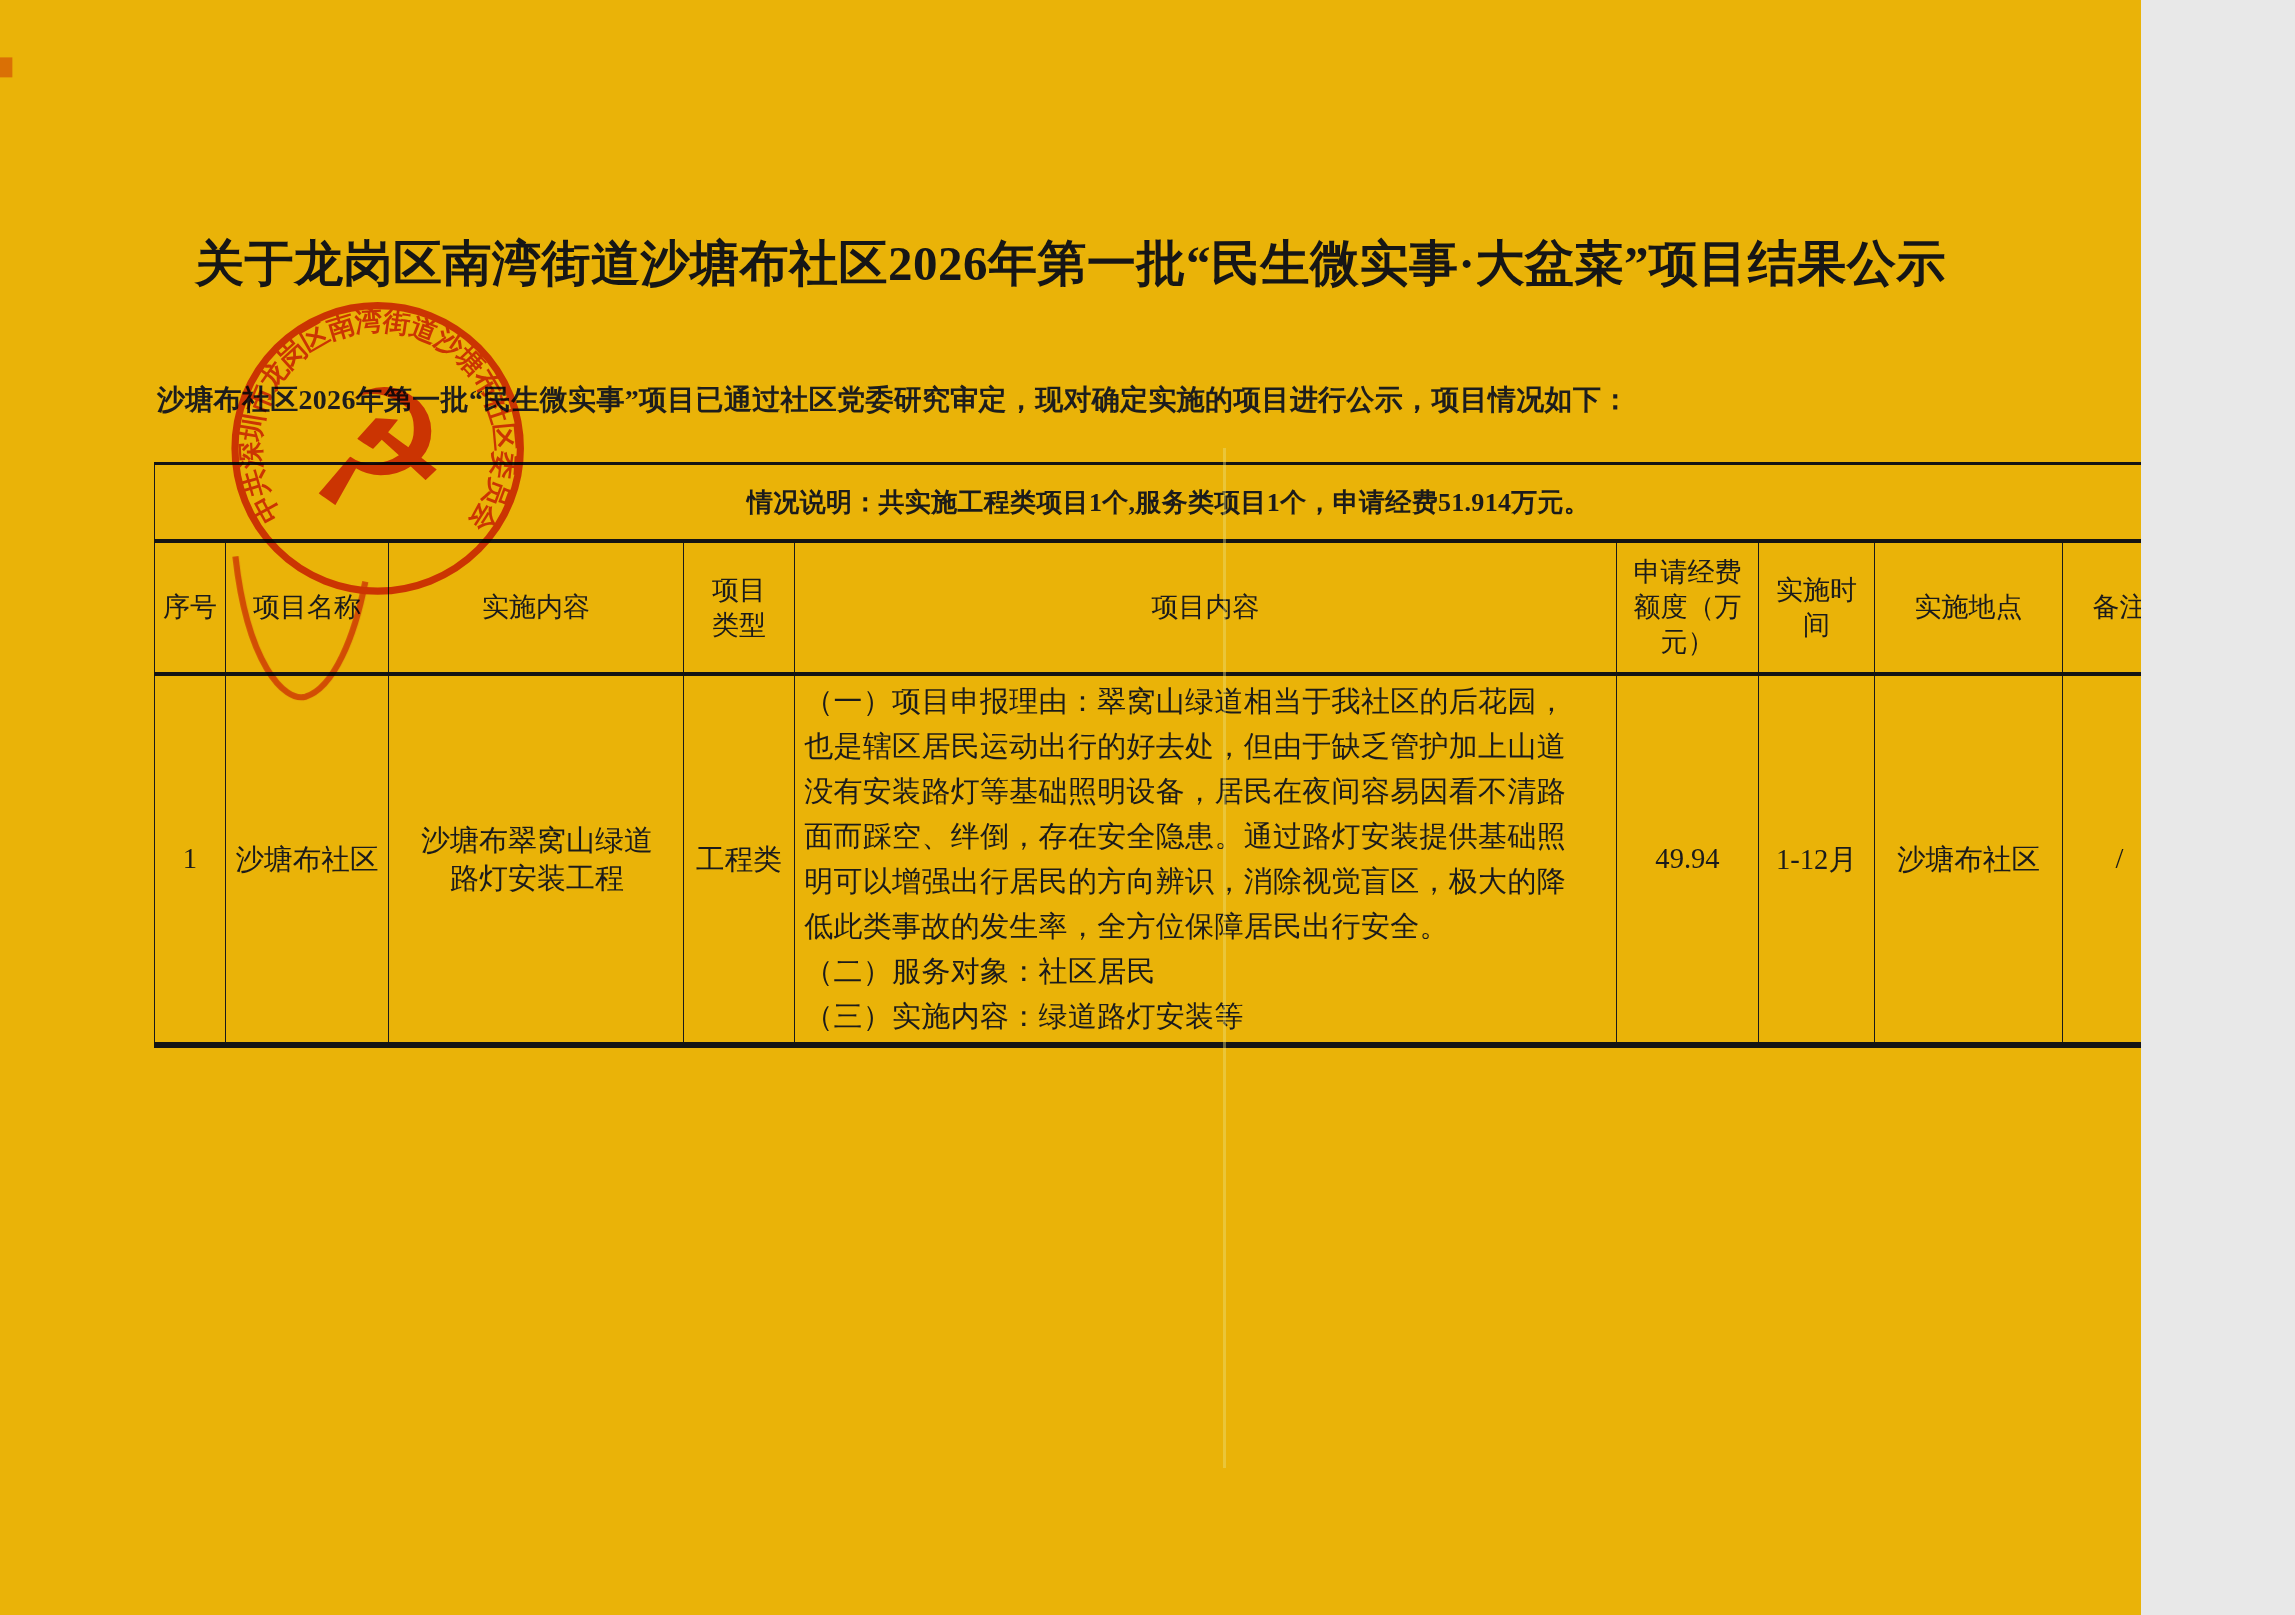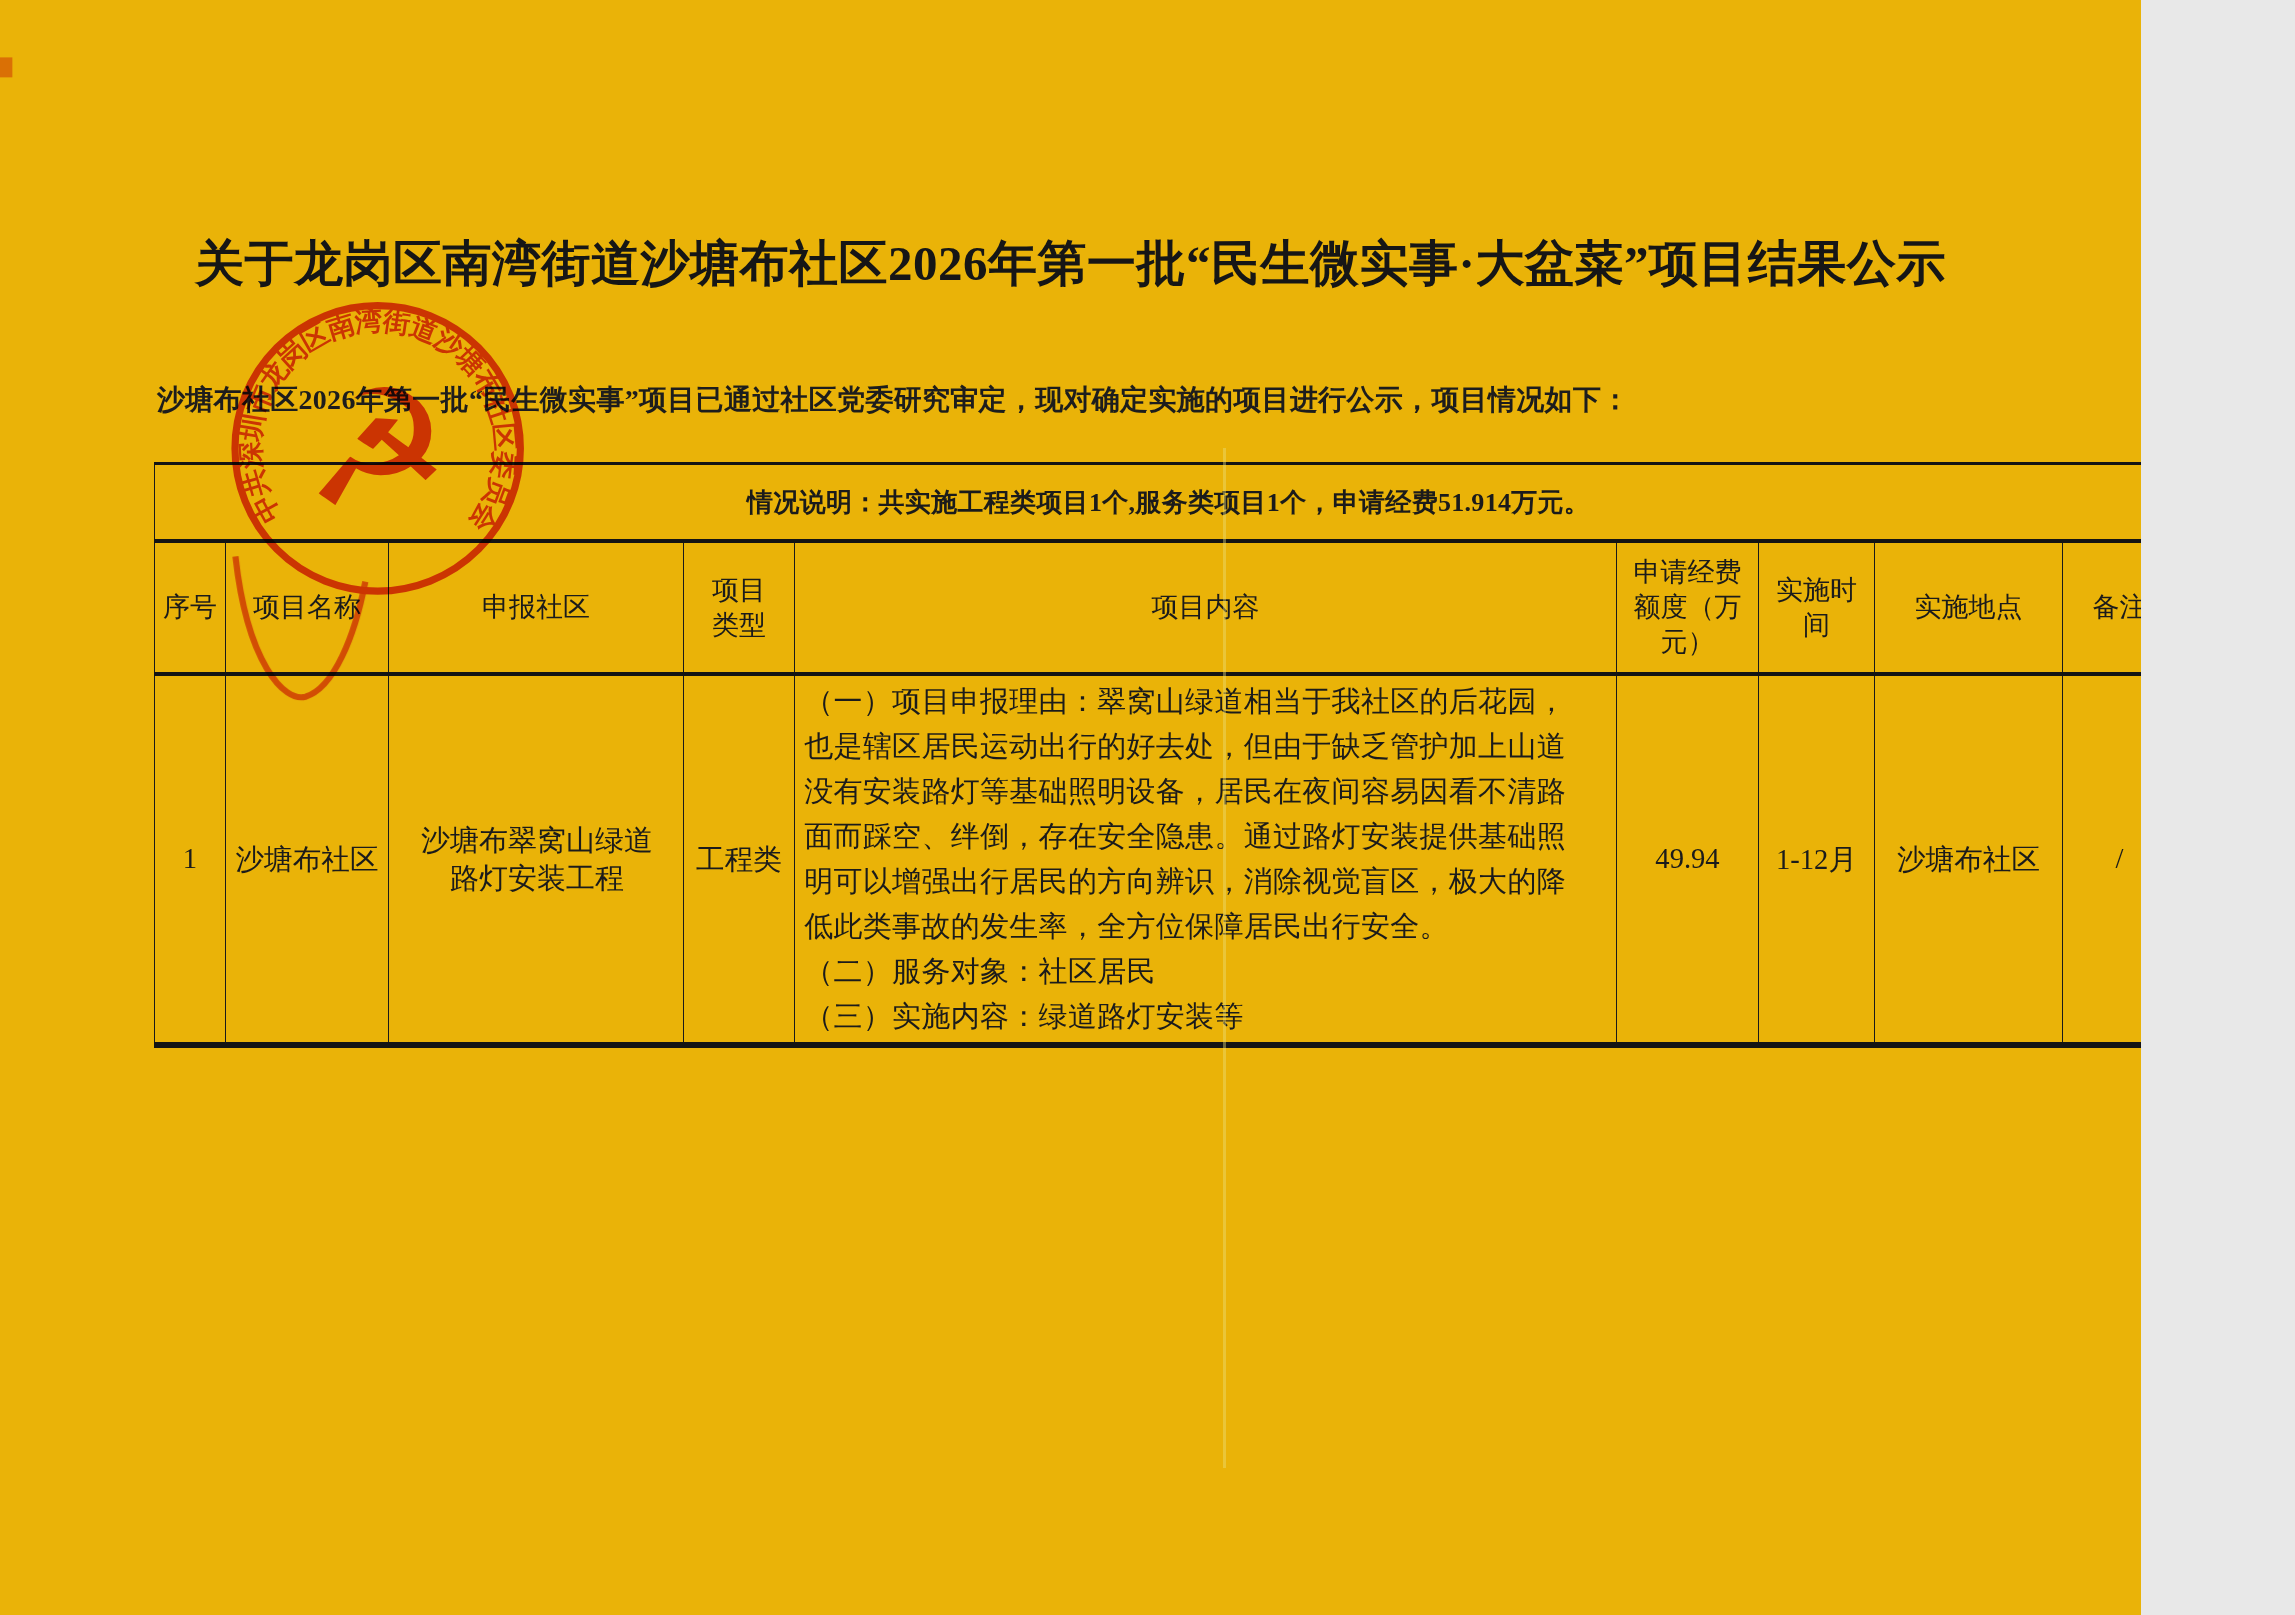--- a/index.html
+++ b/index.html
@@ -141,21 +141,21 @@
       <col style="width:188px">
       <col style="width:114px">
     </colgroup>
     <tbody>
       <tr class="row-summary">
         <td colspan="9">情况说明：共实施工程类项目1个,服务类项目1个，申请经费51.914万元。</td>
       </tr>
       <tr class="row-header">
         <th>序号</th>
         <th>项目名称</th>
-        <th>申报社区</th>
+        <th>实施内容</th>
         <th>项目<br>类型</th>
         <th>项目内容</th>
         <th>申请经费<br>额度（万<br>元）</th>
         <th>实施时<br>间</th>
         <th>实施地点</th>
         <th>备注</th>
       </tr>
       <tr class="row-data">
         <td>1</td>
         <td>沙塘布社区</td>

